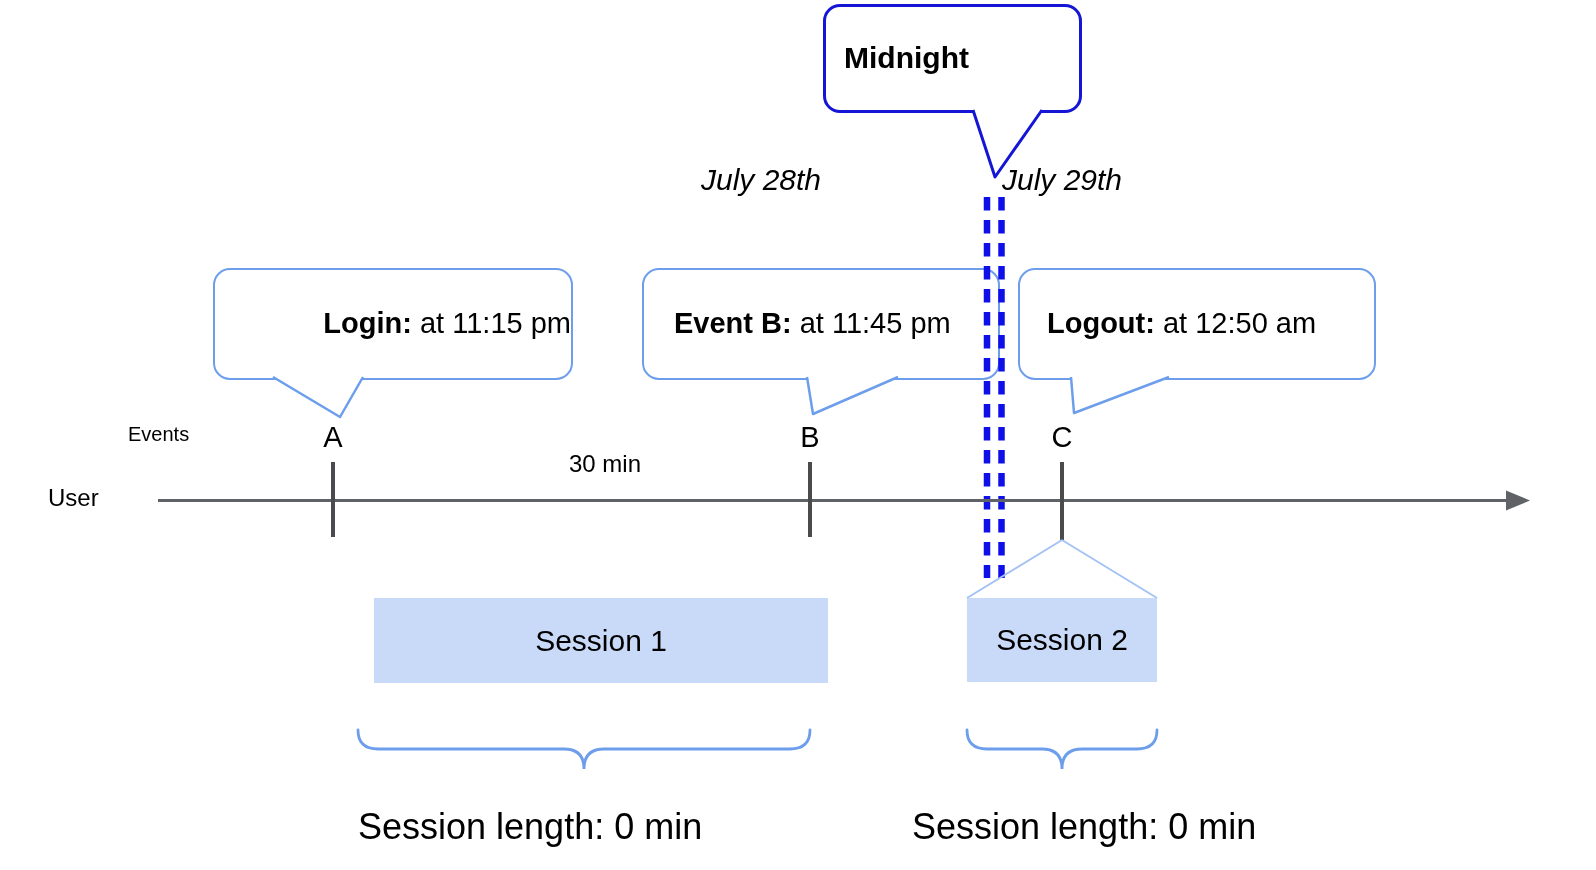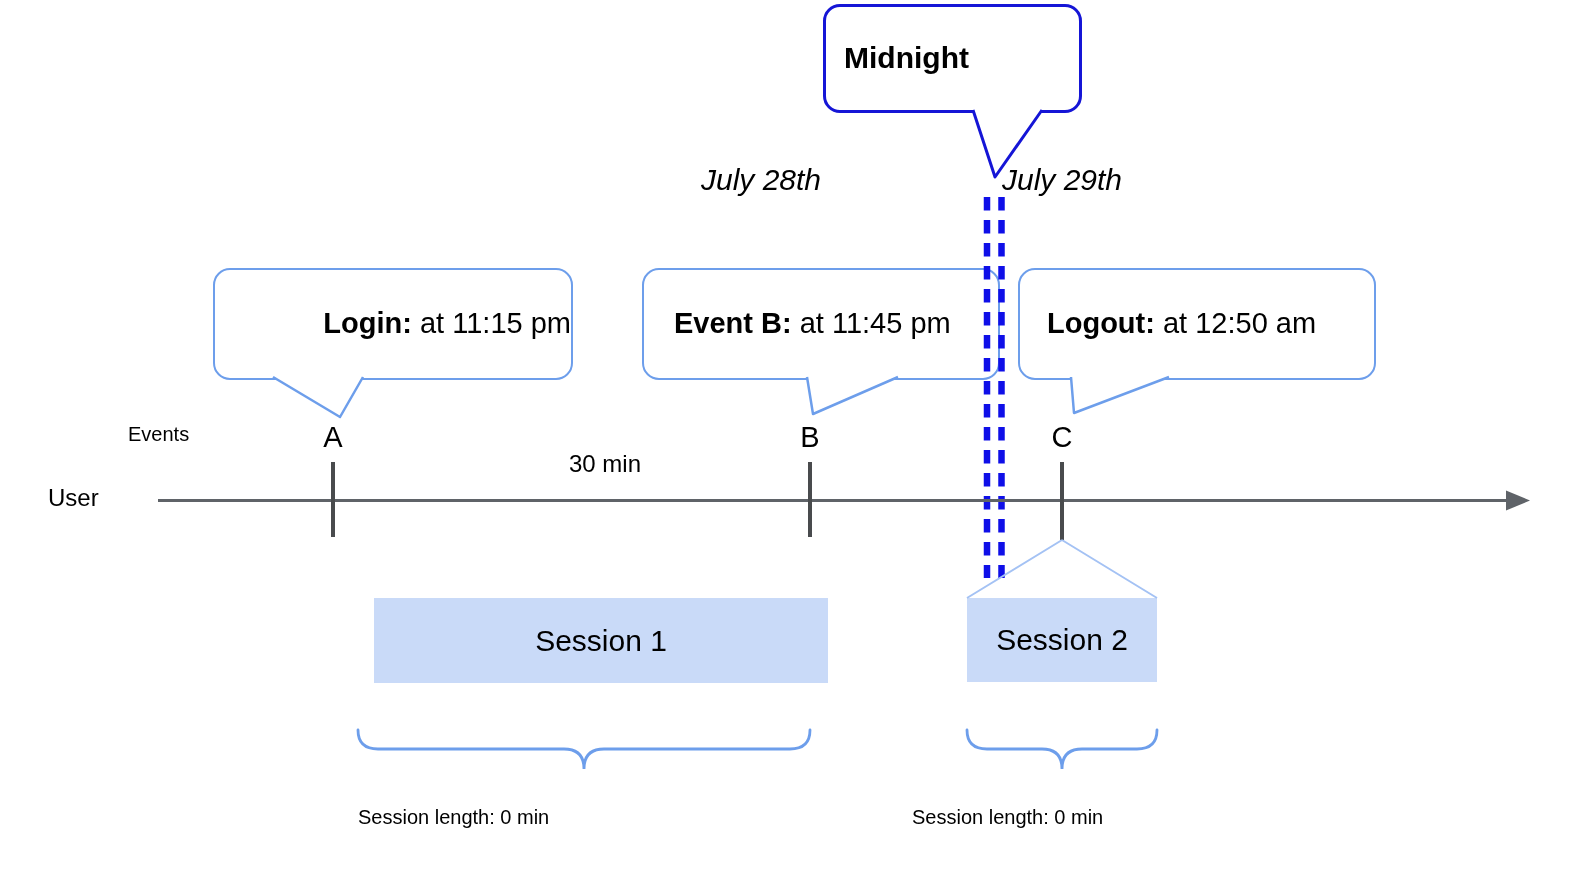--- a/index.html
+++ b/index.html
@@ -22,21 +22,21 @@
   .lbl{position:absolute;white-space:nowrap;}
   .date{font-size:30px;width:160px;text-align:center;font-style:italic;}
   .evletter{font-size:29px;transform:translateX(-50%);}
   .rowlbl-user{font-size:24px;}
   .rowlbl-events{font-size:20px;}
   .gap{font-size:24px;width:110px;text-align:right;}
   .sessbox{
     position:absolute;background:var(--session-fill,#c9daf8);
     display:flex;align-items:center;justify-content:center;font-size:30px;
   }
-  .sesslen{font-size:20px;}
+  .sesslen{font-size:36px;}
   .shapes{position:absolute;left:0;top:0;pointer-events:none;}
   .dashline{stroke:var(--dashed-line,#0f0fe8);stroke-width:6.5;}
   .axis{stroke:var(--axis,#5f6368);stroke-width:3;}
   .tick{stroke:var(--tick,#494b4d);stroke-width:4;}
   .connector{stroke:var(--session-connector,#a4c2f4);stroke-width:2;fill:none;}
   .brace{stroke:var(--callout-border,#6d9eeb);stroke-width:2.8;fill:none;stroke-linecap:round;}
   .tail{fill:#ffffff;stroke:var(--callout-border,#6d9eeb);stroke-width:2.5;stroke-linejoin:round;}
   .tail.dark{stroke:var(--midnight-border,#1515d6);stroke-width:3;}
 </style>
 </head>

